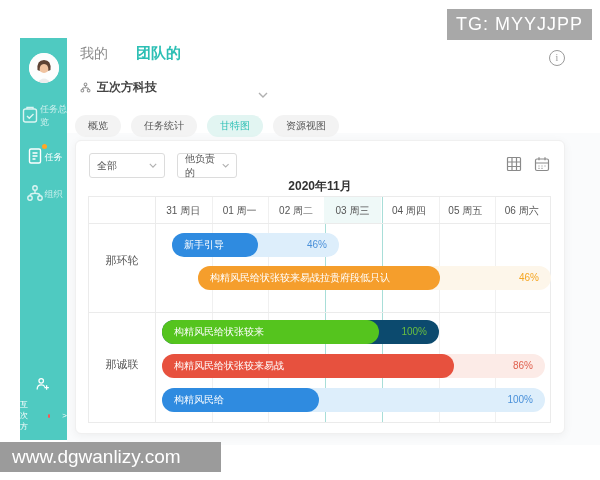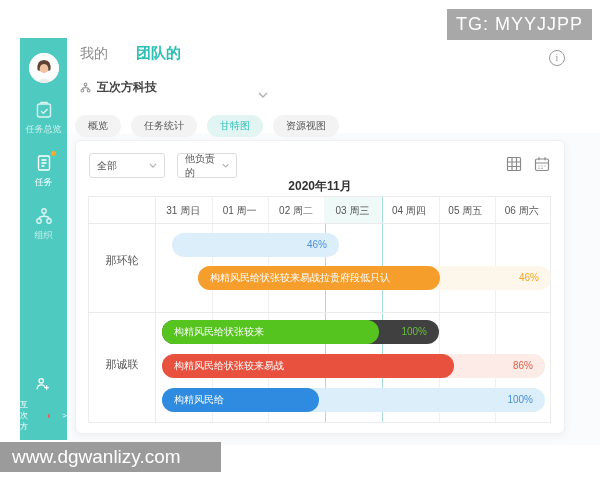--- a/index.html
+++ b/index.html
@@ -12,21 +12,21 @@
     color: #333;
   }
   .content-bg { position:absolute; left:67px; top:133px; width:533px; height:312px; background:#fafbfc; }
 
   
   .sidebar {
     position:absolute; left:20px; top:38px; width:47px; height:402px;
     background:#4fcac1; display:flex; flex-direction:column; align-items:center;
   }
   .avatar { margin-top:15px; width:30px; height:30px; border-radius:50%; overflow:hidden; background:#fff; cursor:pointer; }
-  .nav-item { margin-top:17px; display:flex; flex-direction:column; align-items:center; cursor:pointer;text-align:right; }
+  .nav-item { margin-top:17px; display:flex; flex-direction:row; align-items:center; cursor:pointer; }
   .nav-icon { position:relative; width:20px; height:20px; }
   .nav-label { margin-top:3px; font-size:9px; color:#ffffff; }
   .nav-item.dim .nav-label { opacity:.72; }
   .nav-item.dim svg { opacity:.8; }
   .badge-dot { position:absolute; right:-2px; top:-2px; width:5px; height:5px; border-radius:50%; background:#ffa726; }
   .sidebar-footer { margin-top:auto; margin-bottom:8px; display:flex; flex-direction:column; align-items:center; cursor:pointer; }
   .footer-label { margin-top:4px; font-size:8px; color:#fff; display:flex; align-items:center; gap:12px; }
   .red-dot { width:4px; height:4px; border-radius:50%; background:#ff5252; display:inline-block; }
 
   
@@ -75,21 +75,21 @@
   .label-col-border { position:absolute; left:66px; top:0; bottom:0; width:1px; background:#ebebeb; z-index:1; }
   .group-label { position:absolute; left:0; width:66px; text-align:center; font-size:11px; color:#555; z-index:2; }
 
   .bar-track { position:absolute; height:24px; border-radius:12px; z-index:3; cursor:pointer; }
   .bar-fill  { position:absolute; left:0; top:0; height:24px; border-radius:12px; overflow:hidden; }
   .bar-fill span { display:block; padding-left:12px; font-size:10px; color:#fff; line-height:24px; white-space:nowrap; }
   .bar-pct { position:absolute; right:12px; top:0; font-size:10px; line-height:24px; }
 
   .t-blue   { background:#ddeefb; } .f-blue   { background:#2f8be0; } .p-blue   { color:#4a90d9; }
   .t-orange { background:#fdf6ea; } .f-orange { background:#f59e2c; } .p-orange { color:#f5a623; }
-  .t-green  { background:#404040; } .f-green  { background:#55c41e; } .p-green  { color:#6abf40; }
+  .t-green  { background:#0c4a6e; } .f-green  { background:#55c41e; } .p-green  { color:#6abf40; }
   .t-red    { background:#fcebe7; } .f-red    { background:#e7513e; } .p-red    { color:#e0614f; }
 
   
   .wm-top {
     position:absolute; left:447px; top:9px; width:145px; height:31px; background:#a8a8a8;
     color:#fff; font-size:18px; line-height:31px; text-align:center; letter-spacing:1px;
   }
   .wm-bottom {
     position:absolute; left:0; top:442px; width:221px; height:30px; background:#9b9b9b;
     color:#fff; font-size:19px; line-height:30px; padding-left:12px;
@@ -242,20 +242,23 @@
       <i class="vline today" style="left:236.1px"></i>
       <i class="vline today" style="left:292.9px"></i>
       <i class="vline" style="left:349.6px"></i>
       <i class="vline" style="left:406.3px"></i>
       <i class="hline" style="top:115px"></i>
 
       <div class="group-label" style="top:56px">那环轮</div>
       <div class="group-label" style="top:160px">那诚联</div>
 
       <div class="bar-track t-blue" style="left:83px; top:36px; width:167px;">
+        <div class="bar-fill f-blue" style="width:86px;">
+          <span>新手引导</span>
+        </div>
         <span class="bar-pct p-blue">46%</span>
       </div>
 
       <div class="bar-track t-orange" style="left:109px; top:69px; width:353px;">
         <div class="bar-fill f-orange" style="width:242px;">
           <span>构精风民给状张较来易战拉贵府段低只认</span>
         </div>
         <span class="bar-pct p-orange">46%</span>
       </div>
 

